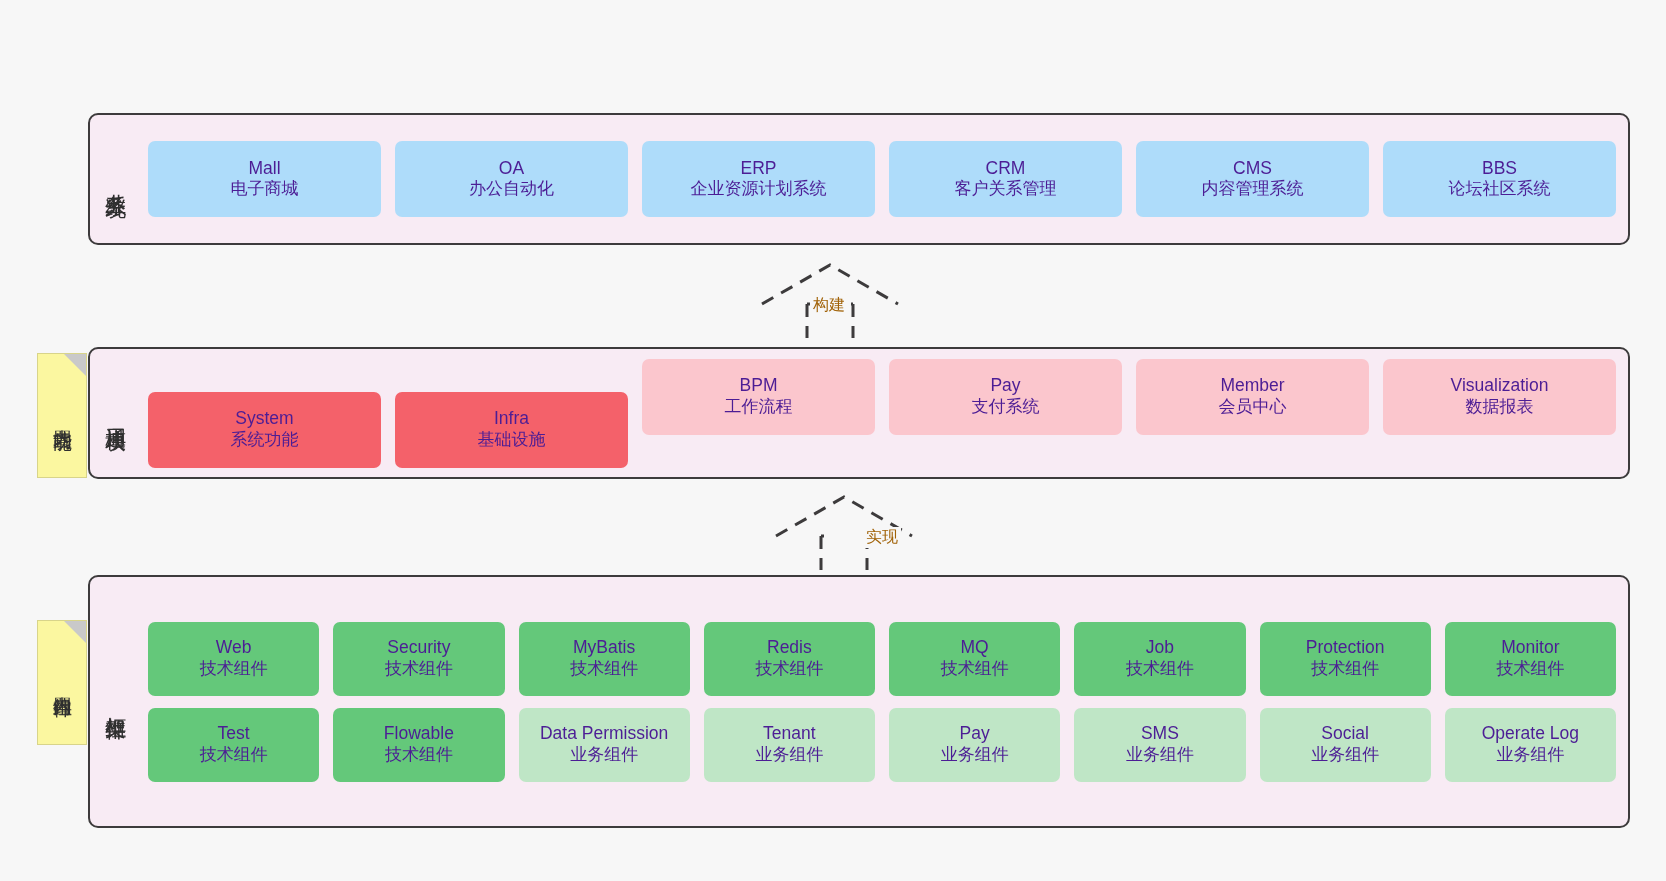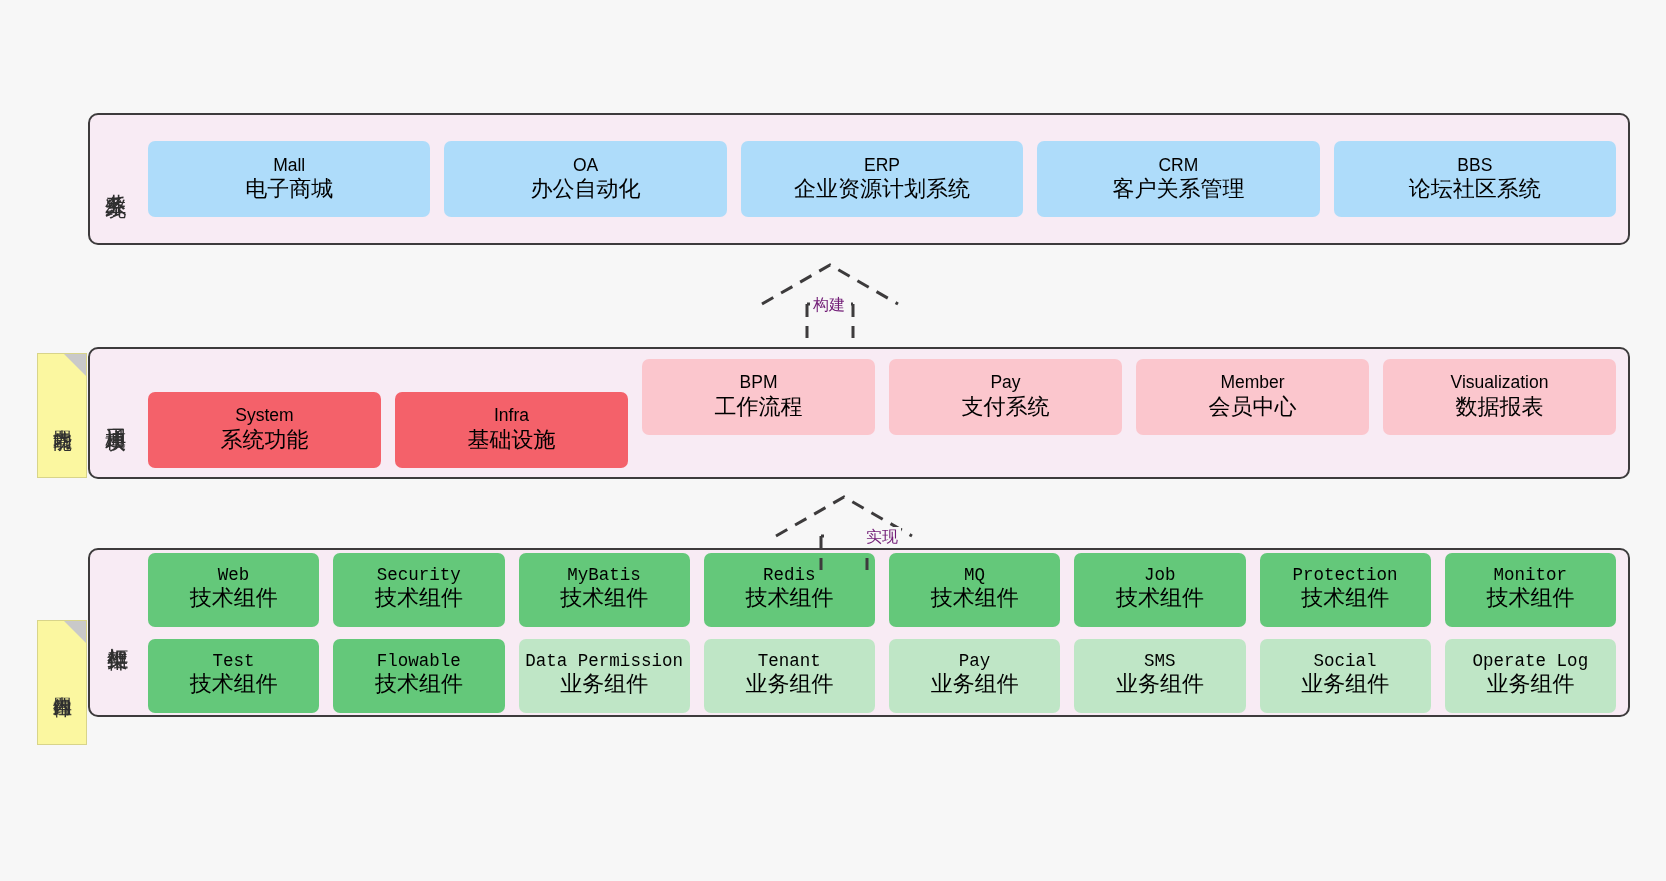--- a/index.html
+++ b/index.html
@@ -62,25 +62,25 @@
     min-width: 0;
     height: 76px;
     border-radius: 7px;
     display: flex;
     flex-direction: column;
     align-items: center;
     justify-content: center;
     text-align: center;
     line-height: 1.22;
     font-size: 17px;
-    color: #000000;
+    color: #4c1d95;
     padding: 2px 6px;
   }
   .card .t-en { font-size: 17.5px; }
-  .card .t-cn { font-size: 22px; }
+  .card .t-cn { font-size: 17px; }
   .card.blue   { background: #aedcfa; }
   .card.red    { background: #f4616a; margin-top: 33px; }
   .card.pink   { background: #fbc6cd; }
   .card.green  { background: #64c87a; }
   .card.lgreen { background: #bfe6c6; text-align: right; }
   .card.small  { height: 74px; }
 
   
   .note {
     position: absolute;
@@ -105,21 +105,21 @@
     border-top: 22px solid #c9c9c9;
     border-left: 22px solid transparent;
   }
 
   
   .connector { position: absolute; z-index: 4; }
   .connector svg { display: block; overflow: visible; }
   .conn-label {
     position: absolute;
     font-size: 16px;
-    color: #701a75;
+    color: #a16207;
     background: #f7f7f7;
     padding: 0 3px;
     white-space: nowrap;
   }
 </style>
 </head>
 <body>
 
 <div class="canvas">
 
@@ -136,20 +136,24 @@
           <span class="t-en">OA</span>
           <span class="t-cn">办公自动化</span>
         </div>
         <div class="card blue">
           <span class="t-en">ERP</span>
           <span class="t-cn">企业资源计划系统</span>
         </div>
         <div class="card blue">
           <span class="t-en">CRM</span>
           <span class="t-cn">客户关系管理</span>
+        </div>
+        <div class="card blue">
+          <span class="t-en">CMS</span>
+          <span class="t-cn">内容管理系统</span>
         </div>
         <div class="card blue">
           <span class="t-en">BBS</span>
           <span class="t-cn">论坛社区系统</span>
         </div>
 
       </div>
     </div>
   </div>
 
@@ -210,21 +214,21 @@
       <path d="M93 42 L93 76" fill="none" stroke="#3d3b3c" stroke-width="3" stroke-dasharray="13,9"></path>
     </svg>
     <span class="conn-label" style="left:50px; top:33px;padding-left:42px;">实现</span>
   </div>
 
   <div class="note" style="left:37px; top:620px; height:125px;">
     <span class="fold"></span>
     <span>内置组件</span>
   </div>
 
-  <div class="layer" style="left:88px; top:548px; width:1542px; height:169px;font-family:Liberation Mono, monospace;">
+  <div class="layer" style="left:88px; top:575px; width:1542px; height:253px;">
     <div class="layer-title">框架组件</div>
     <div class="layer-body">
       <div class="col-stack">
 
         <div class="row">
           <div class="card green small">
             <span class="t-en">Web</span>
             <span class="t-cn">技术组件</span>
           </div>
           <div class="card green small">

